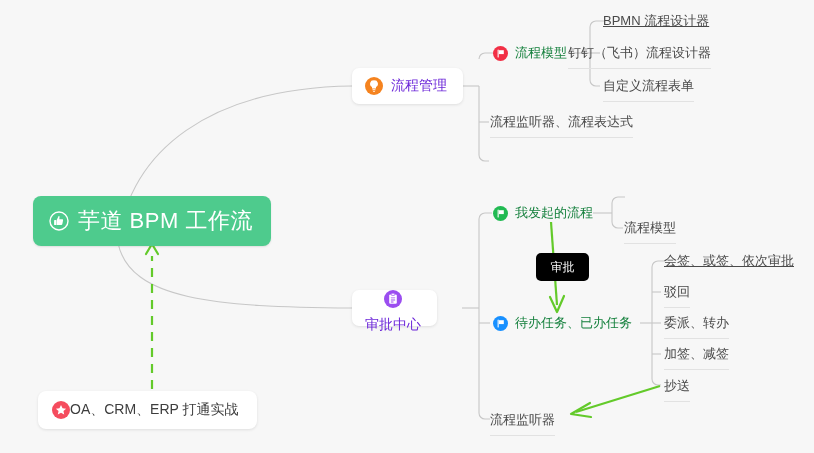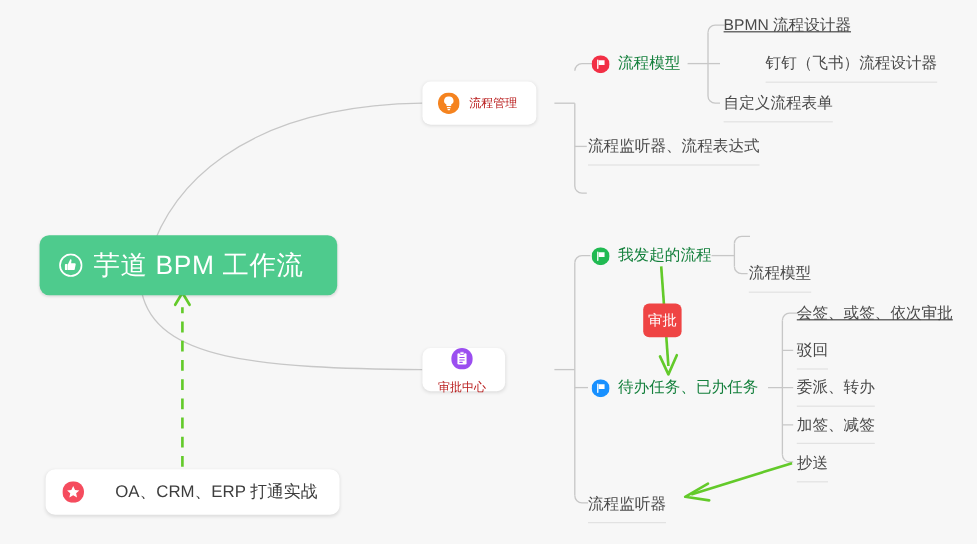--- a/index.html
+++ b/index.html
@@ -32,21 +32,21 @@
   
   .root-node {
     position: absolute;
     left: 33px;
     top: 196px;
     height: 50px;
     box-sizing: border-box;
     display: flex;
     align-items: center;
     gap: 9px;
-    padding: 0 28px 0 16px;
+    padding: 0 18px 0 16px;
     background: #4ecb8d;
     border-radius: 8px;
     box-shadow: 0 1px 2px rgba(0,0,0,0.10);
   }
   .root-label {
     color: #ffffff;
     font-size: 22px;
     letter-spacing: 0.5px;
     white-space: nowrap;
   }
@@ -58,22 +58,22 @@
     display: flex;
     align-items: center;
     gap: 8px;
     padding: 0 16px 0 13px;
     background: #ffffff;
     border-radius: 7px;
     box-shadow: 0 1px 3px rgba(0,0,0,0.10);
     white-space: nowrap;
   }
   .node-card .node-label {
-    font-size: 10px;
-    color: #b91c1c;
+    font-size: 14px;
+    color: #6d28d9;
   }
   
   .flag-item {
     position: absolute;
     display: flex;
     align-items: center;
     gap: 7px;
     white-space: nowrap;
   }
   .flag-item .item-label {
@@ -95,43 +95,43 @@
   }
   
   .callout-card {
     position: absolute;
     left: 38px;
     top: 391px;
     height: 38px;
     box-sizing: border-box;
     display: flex;
     align-items: center;
-    gap: 26px;
+    gap: 0;
     padding: 0 18px 0 14px;
     background: #ffffff;
     border-radius: 8px;
     box-shadow: 0 1px 3px rgba(0,0,0,0.10);
     white-space: nowrap;
   }
   .callout-card .callout-label {
     font-size: 14px;
     color: #3d3d3d;
   }
   
   .tag-box {
     position: absolute;
     left: 536px;
     top: 253px;
-    width: 32px;
+    width: 53px;
     height: 28px;
     box-sizing: border-box;
     display: flex;
     align-items: center;
     justify-content: center;
-    background: #ef4444;
+    background: #000000;
     border-radius: 5px;
     z-index: 4;
   }
   .tag-box .tag-label {
     color: #ffffff;
     font-size: 12px;
     white-space: nowrap;
   }
   
   .badge {
@@ -236,21 +236,21 @@
       <svg viewBox="0 0 15 15" width="15" height="15">
         <circle cx="7.5" cy="7.5" r="7.5" fill="#f22f45"></circle>
         <rect x="4.6" y="3.6" width="1.1" height="7.8" rx="0.5" fill="#ffffff"></rect>
         <path d="M5.9 4.2 L10.8 4.2 L10.8 8.1 L5.9 8.1 Z" fill="#ffffff"></path>
       </svg>
     </span>
     <span class="item-label">流程模型</span>
   </div>
 
   <div class="leaf-item no-rule" style="left:603px; top:12px;">BPMN 流程设计器</div>
-  <div class="leaf-item" style="left:638px; top:44px;">钉钉（飞书）流程设计器</div>
+  <div class="leaf-item" style="left:568px; top:44px;">钉钉（飞书）流程设计器</div>
   <div class="leaf-item" style="left:603px; top:77px;">自定义流程表单</div>
 
   <div class="leaf-item" style="left:490px; top:113px;">流程监听器、流程表达式</div>
 
   <div class="node-card" style="left:352px; top:290px;flex-direction:column;">
     <span class="badge badge-18">
       <svg viewBox="0 0 18 18" width="18" height="18">
         <circle cx="9" cy="9" r="9" fill="#9b4ef0"></circle>
         <rect x="5.2" y="4.4" width="7.6" height="9.4" rx="1.1" fill="#ffffff"></rect>
         <rect x="7.2" y="3.2" width="3.6" height="2.2" rx="0.8" fill="#ffffff" stroke="#9b4ef0" stroke-width="0.7"></rect>

